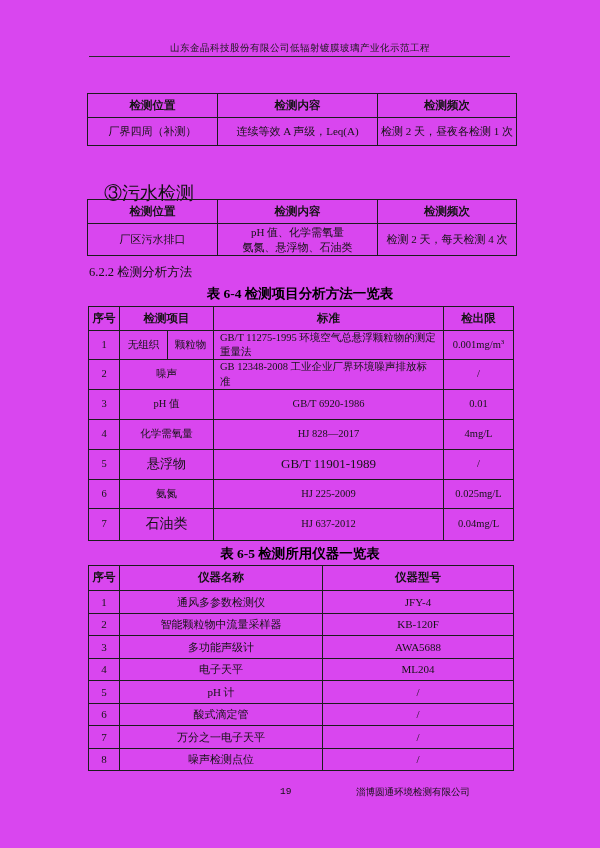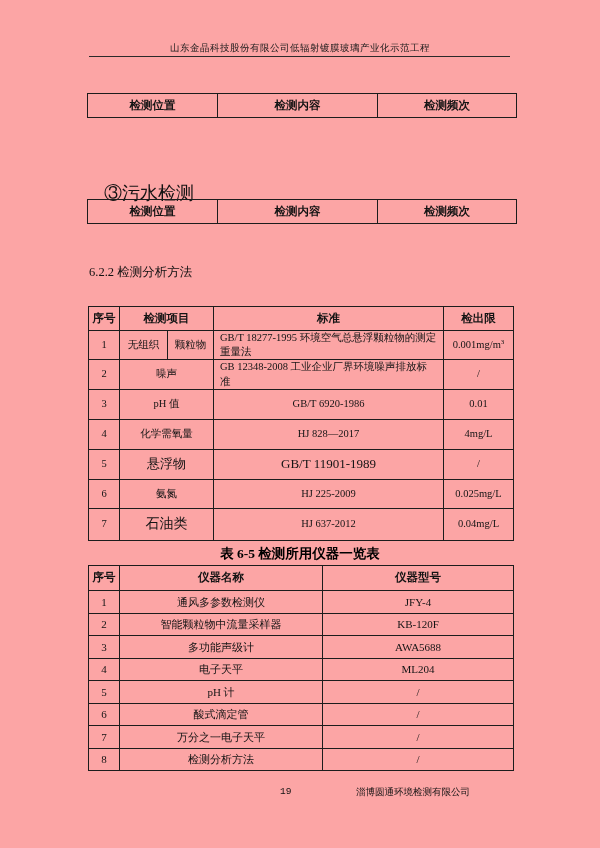--- a/index.html
+++ b/index.html
@@ -1,17 +1,17 @@
 <!DOCTYPE html>
 <html><head>
 <meta charset="utf-8">
 <style>
   html, body { margin:0; padding:0; background:#e8e8e8; }
   #page {
-    position:relative; width:600px; height:848px; background:#fca5a5;
+    position:relative; width:600px; height:848px; background:#d946ef;
     font-family:"Liberation Serif","DejaVu Serif",serif; color:#111;
     margin:0 auto; overflow:hidden;
   }
   .header-title {
     position:absolute; top:42px; left:0; width:600px; text-align:center;
     font-size:9.5px; letter-spacing:0.5px; color:#1a1a1a;
   }
   .header-rule {
     position:absolute; top:56px; left:89px; width:421px; height:0;
     border-top:1.5px solid #2a2a2a;
@@ -59,61 +59,75 @@
         <col style="width:130px">
         <col style="width:160px">
         <col style="width:139px">
       </colgroup>
     <tbody>
         <tr style="height:24px">
       <th>检测位置</th>
       <th>检测内容</th>
       <th>检测频次</th>
     </tr>
+    <tr style="height:28px">
+      <td>厂界四周（补测）</td>
+      <td>连续等效 A 声级，Leq(A)</td>
+      <td>检测 2 天，昼夜各检测 1 次</td>
+    </tr>
   </tbody>
     </table>
 
   <div class="sewage-label">③污水检测</div>
   <table class="tsew">
     <colgroup>
         <col style="width:130px">
         <col style="width:160px">
         <col style="width:139px">
       </colgroup>
     <tbody>
         <tr style="height:24px">
       <th>检测位置</th>
       <th>检测内容</th>
       <th>检测频次</th>
     </tr>
+    <tr style="height:32px">
+      <td>厂区污水排口</td>
+      <td>
+        <div>pH 值、化学需氧量</div>
+        <div>氨氮、悬浮物、石油类</div>
+      </td>
+      <td>检测 2 天，每天检测 4 次</td>
+    </tr>
   </tbody>
     </table>
 
   <div class="s622">6.2.2 检测分析方法</div>
 
+  <div class="tbl-title t64-title">表 6-4  检测项目分析方法一览表</div>
   <table class="t64">
     <colgroup>
         <col style="width:31px">
         <col style="width:48px">
         <col style="width:46px">
         <col style="width:230px">
         <col style="width:70px">
       </colgroup>
     <tbody>
         <tr style="height:24px">
       <th>序号</th>
       <th colspan="2">检测项目</th>
       <th>标准</th>
       <th>检出限</th>
     </tr>
     <tr style="height:29px">
       <td>1</td>
       <td>无组织</td>
       <td>颗粒物</td>
-      <td class="left">GB/T 18277-1995 环境空气总悬浮颗粒物的测定  重量法</td>
+      <td class="left">GB/T 11275-1995 环境空气总悬浮颗粒物的测定  重量法</td>
       <td><span>0.001mg/m</span><sup>3</sup></td>
     </tr>
     <tr style="height:28px">
       <td>2</td>
       <td colspan="2">噪声</td>
       <td class="left">GB 12348-2008   工业企业厂界环境噪声排放标准</td>
       <td>/</td>
     </tr>
     <tr style="height:30px">
       <td>3</td>
@@ -191,21 +205,21 @@
       <td>酸式滴定管</td>
       <td>/</td>
     </tr>
     <tr style="height:23px">
       <td>7</td>
       <td>万分之一电子天平</td>
       <td>/</td>
     </tr>
     <tr style="height:22px">
       <td>8</td>
-      <td>检测分析方法</td>
+      <td>噪声检测点位</td>
       <td>/</td>
     </tr>
   </tbody>
     </table>
 
   <div class="footer-page">19</div>
   <div class="footer-company">淄博圆通环境检测有限公司</div>
 
 </div>
 

